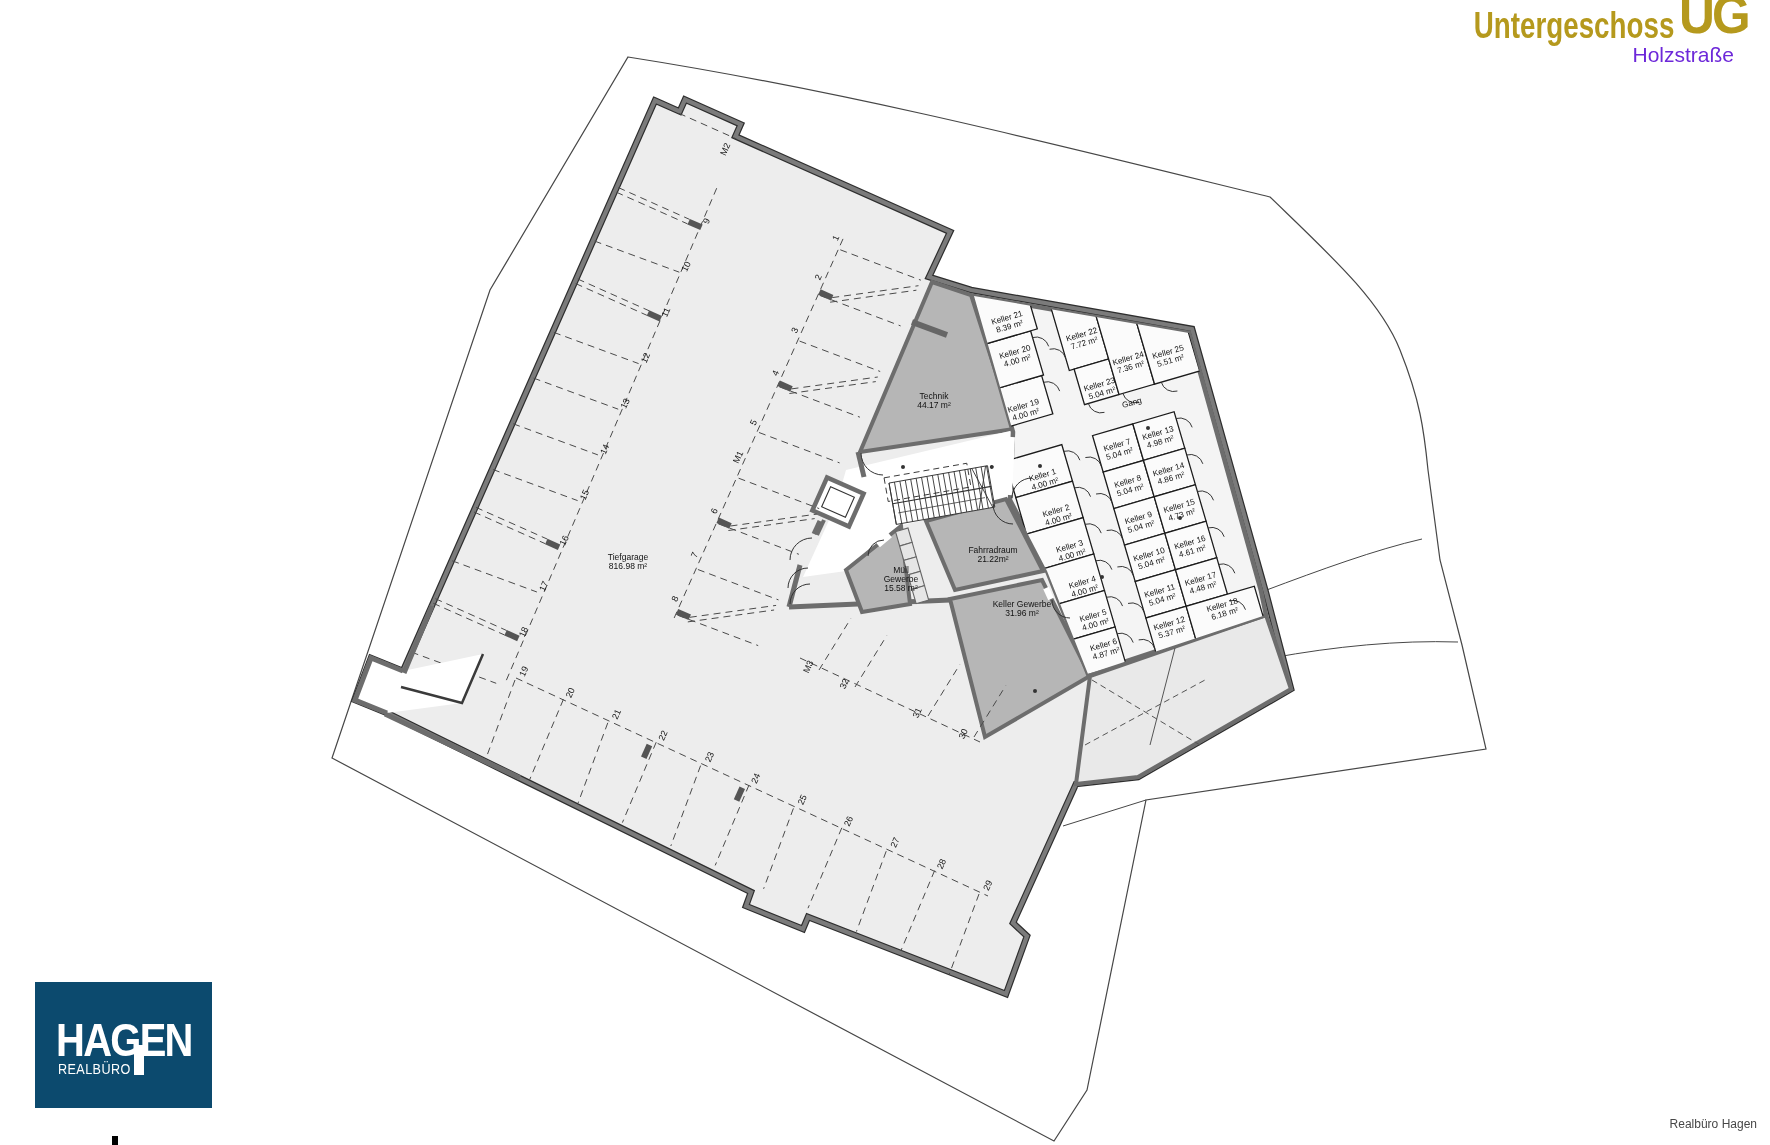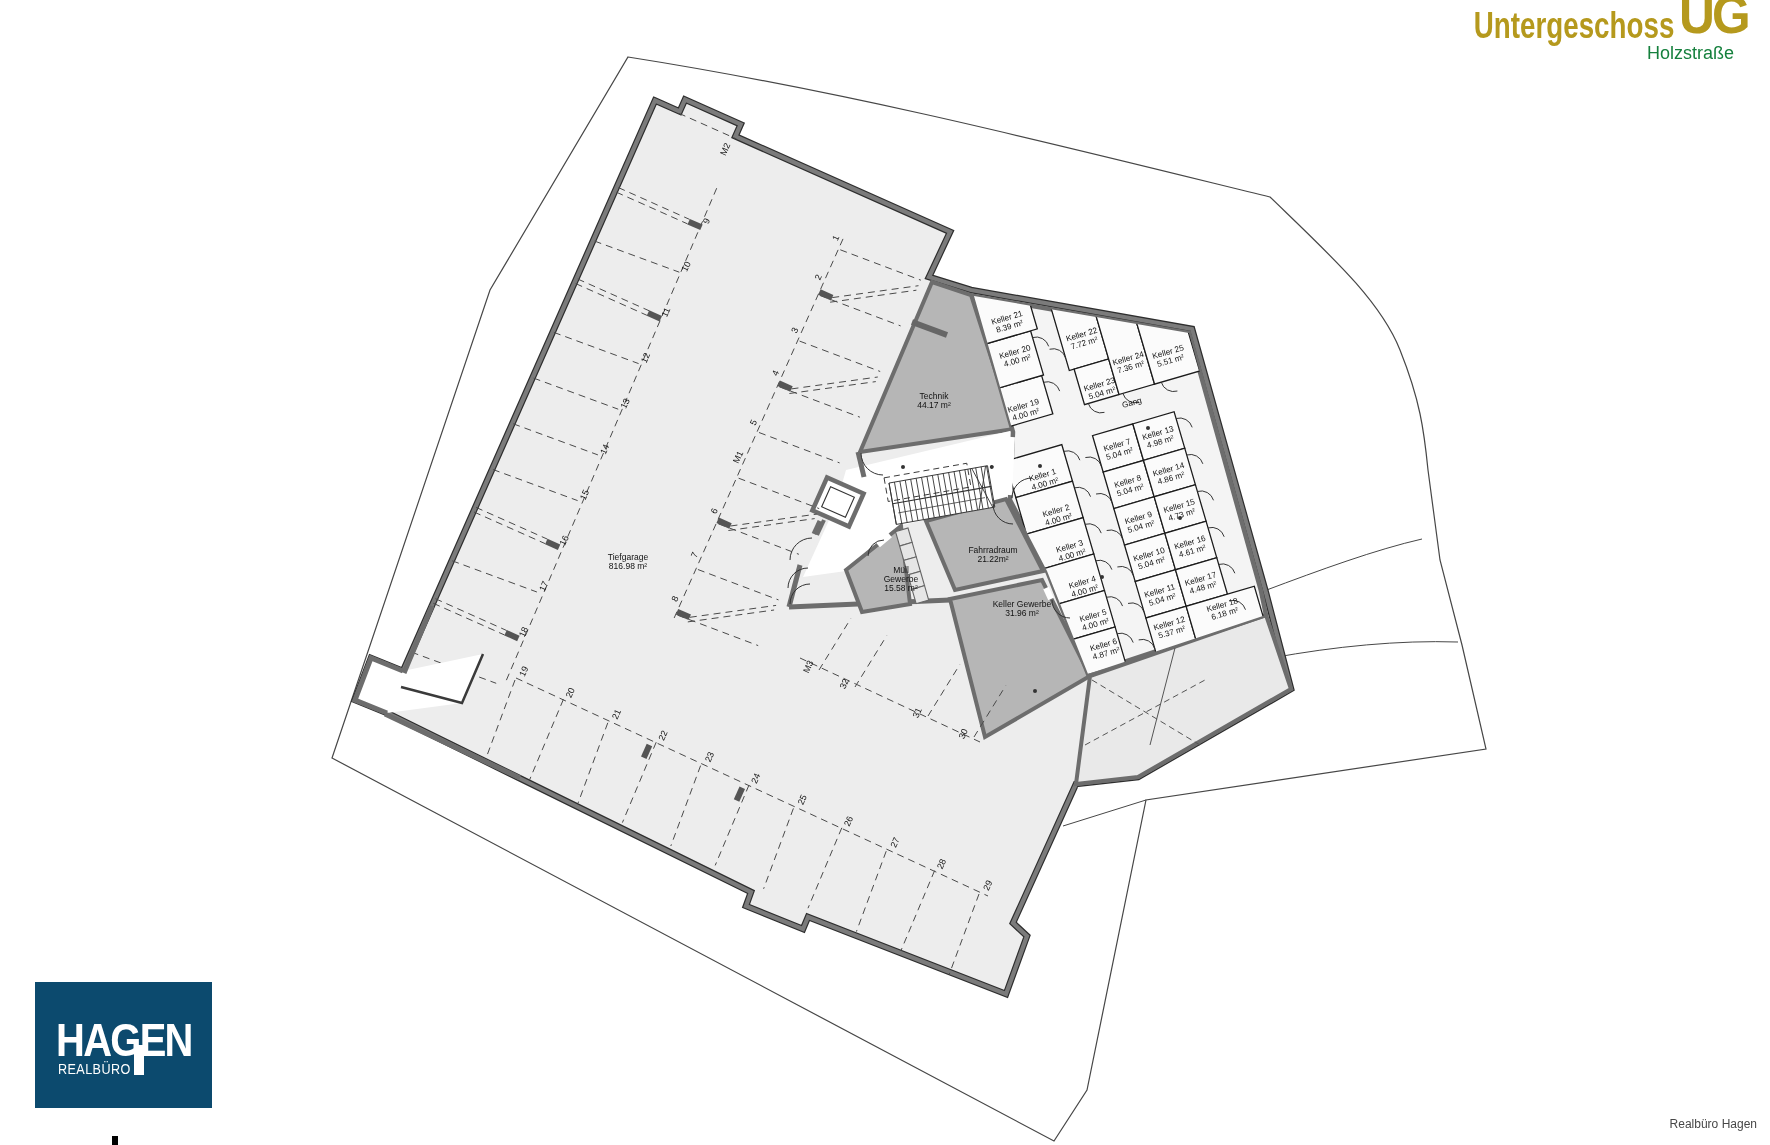--- a/index.html
+++ b/index.html
@@ -1,18 +1,18 @@
 <!DOCTYPE html>
 <html><head><meta charset="utf-8">
 <style>
 html,body{margin:0;padding:0;background:#fff;width:1770px;height:1145px;overflow:hidden;}
 *{font-family:"Liberation Sans", sans-serif;}
 .unter{position:absolute;top:5px;right:96px;font-size:37px;font-weight:bold;color:#b5991d;white-space:nowrap;transform:scaleX(0.75);transform-origin:100% 0;}
 .ug{position:absolute;top:-5px;right:22px;font-size:54px;font-weight:bold;color:#b5991d;letter-spacing:-3px;line-height:0.74;transform:scaleX(0.92);transform-origin:100% 0;}
-.holz{position:absolute;top:43px;right:36px;font-size:18px;color:#15803d;}
+.holz{position:absolute;top:43px;right:36px;font-size:21px;color:#6d28d9;}
 .logo{position:absolute;left:35px;top:982px;width:177px;height:126px;background:#0c4a6e;color:#fff;overflow:hidden;}
 .lg1{position:absolute;left:21px;top:34px;font-size:47px;font-weight:bold;letter-spacing:-2px;line-height:1;transform:scaleX(0.85);transform-origin:0 0;}
 .lg2{position:absolute;left:23px;top:79px;font-size:15px;letter-spacing:0.5px;line-height:1;transform:scaleX(0.84);transform-origin:0 0;}
 
 .lgbar2{position:absolute;left:99px;top:63px;width:10px;height:30px;background:#fff;}
 .credit{position:absolute;right:13px;top:1117px;font-size:12px;color:#474747;}
 .tick{position:absolute;left:112px;top:1136px;width:6px;height:9px;background:#000;}
 </style></head>
 <body>
 

